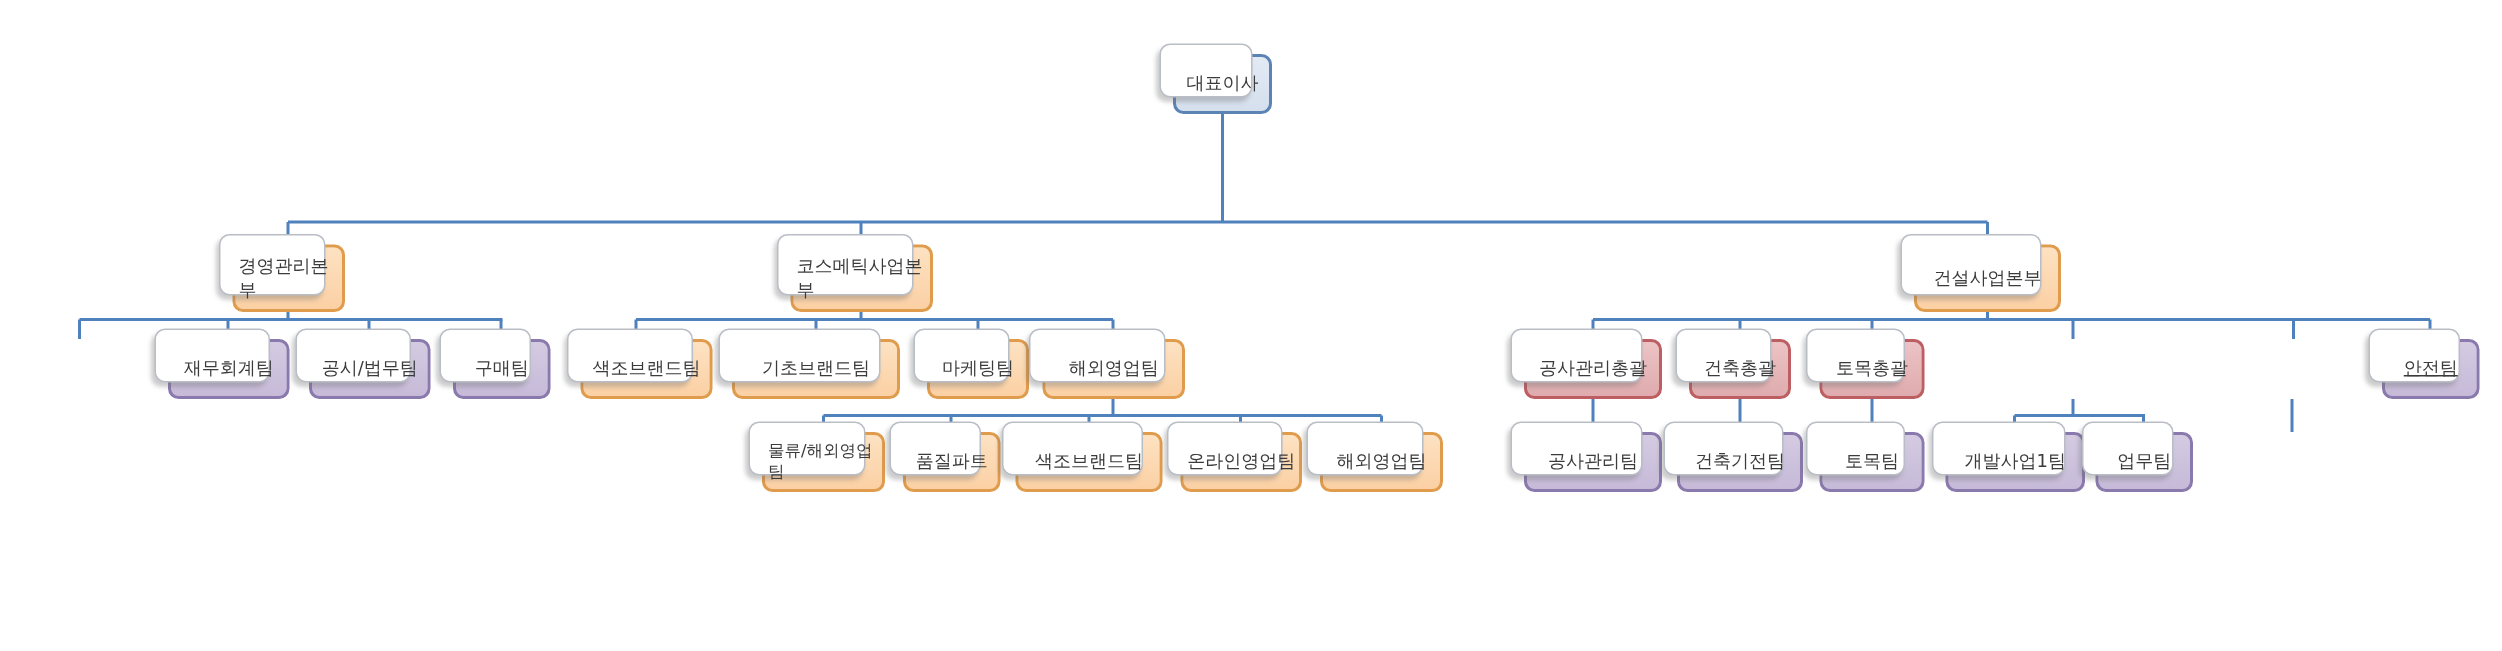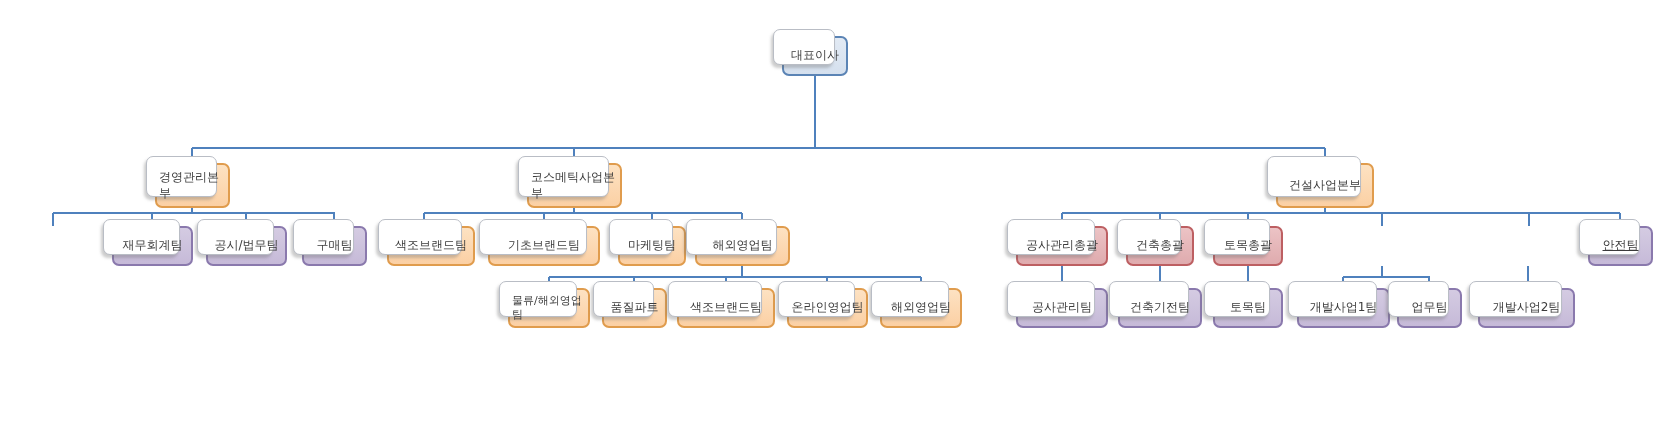--- a/index.html
+++ b/index.html
@@ -106,15 +106,14 @@
   <div class="node pink" style="left:1016px; top:226px; width:92px; height:40px;">공사관리총괄</div>
   <div class="node pink" style="left:1126px; top:226px; width:68px; height:40px;">건축총괄</div>
   <div class="node pink" style="left:1213px; top:226px; width:70px; height:40px;">토목총괄</div>
   <div class="node lavender" style="left:1588px; top:226px; width:65px; height:40px;text-decoration:underline;">안전팀</div>
 
   <div class="node lavender" style="left:1016px; top:288px; width:92px; height:40px;">공사관리팀</div>
   <div class="node lavender" style="left:1118px; top:288px; width:84px; height:40px;">건축기전팀</div>
   <div class="node lavender" style="left:1213px; top:288px; width:70px; height:40px;">토목팀</div>
   <div class="node lavender" style="left:1297px; top:288px; width:93px; height:40px;">개발사업1팀</div>
   <div class="node lavender" style="left:1397px; top:288px; width:65px; height:40px;">업무팀</div>
-  <div class="node lavender" style="left:1478px; top:288px; width:97px; height:40px;">개발사업2팀</div>
 
 </div>
 
 </body></html>

